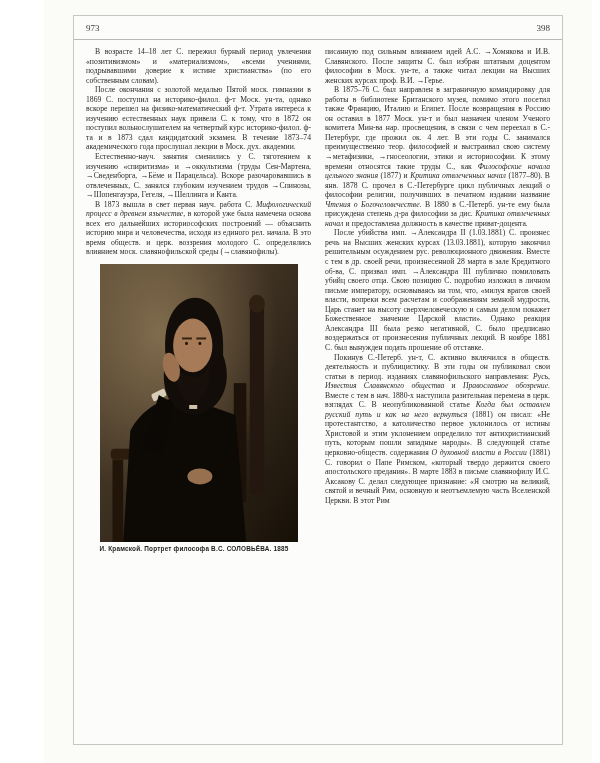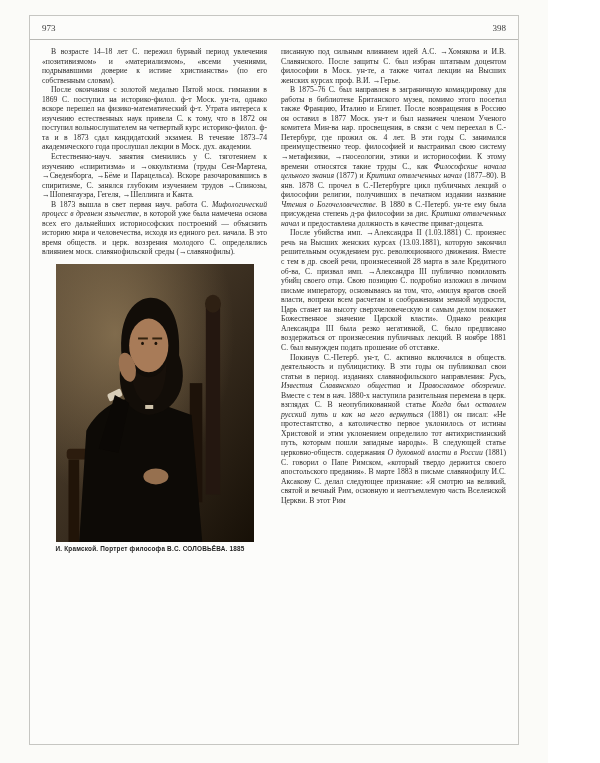--- a/index.html
+++ b/index.html
@@ -1,20 +1,21 @@
 <!DOCTYPE html>
 <html><head>
 <meta charset="utf-8">
 <style>
   * { margin:0; padding:0; box-sizing:border-box; }
   html,body { background:#ffffff; }
   .page {
     position:relative; width:548px; height:763px; overflow:hidden;
     background:#fbfbf8; color:#262626;
     font-family:"Liberation Serif","DejaVu Serif",serif;
+    margin-left:44px;
   }
   .frame {
     position:absolute; left:29px; right:29px; top:15px; bottom:18px;
     border:1px solid #c6c6c2; background:#fcfcfa;
     display:flex; flex-direction:column;
   }
   .pagehead {
     position:relative; height:24px; flex:0 0 24px;
     border-bottom:1px solid #b8b8b4;
     display:flex; align-items:center; justify-content:space-between;
@@ -55,21 +56,21 @@
       <span class="pagenum">973</span>
       <span class="pagenum">398</span>
     </div>
 
     <div class="content">
 
       <div class="col col-left">
         <div>
             <p class="para">В возрасте 14–18 лет С. пережил бурный период увлечения «позитивизмом» и «материализмом», «всеми учениями, подрывавшими доверие к истине христианства» (по его собственным словам).</p>
             <p class="para">После окончания с золотой медалью Пятой моск. гимназии в 1869 С. поступил на историко-филол. ф-т Моск. ун-та, однако вскоре перешел на физико-математический ф-т. Утрата интереса к изучению естественных наук привела С. к тому, что в 1872 он поступил вольнослушателем на четвертый курс историко-филол. ф-та и в 1873 сдал кандидатский экзамен. В течение 1873–74 академического года прослушал лекции в Моск. дух. академии.</p>
-            <p class="para">Естественно-науч. занятия сменились у С. тяготением к изучению «спиритизма» и →оккультизма (труды Сен-Мартена, →Сведенборга, →Бёме и Парацельса). Вскоре разочаровавшись в спиритизме, С. занялся глубоким изучением трудов →Спинозы, →Шопенгауэра, Гегеля, →Шеллинга и Канта.</p>
+            <p class="para">Естественно-науч. занятия сменились у С. тяготением к изучению «спиритизма» и →оккультизма (труды Сен-Мартена, →Сведенборга, →Бёме и Парацельса). Вскоре разочаровавшись в отвлеченных, С. занялся глубоким изучением трудов →Спинозы, →Шопенгауэра, Гегеля, →Шеллинга и Канта.</p>
             <p class="para">В 1873 вышла в свет первая науч. работа С. <i>Мифологический процесс в древнем язычестве</i>, в которой уже была намечена основа всех его дальнейших историософских построений — объяснить историю мира и человечества, исходя из единого рел. начала. В это время обществ. и церк. воззрения молодого С. определялись влиянием моск. славянофильской среды (→славянофилы).</p>
           </div>
 
         <div class="figure">
           <svg viewBox="0 0 222 280" preserveAspectRatio="none">
             <defs>
               <linearGradient id="bg" x1="0" y1="0" x2="1" y2="1">
                 <stop offset="0" stop-color="#5a4a35"></stop>
                 <stop offset="0.5" stop-color="#3a2e20"></stop>
                 <stop offset="1" stop-color="#171007"></stop>

